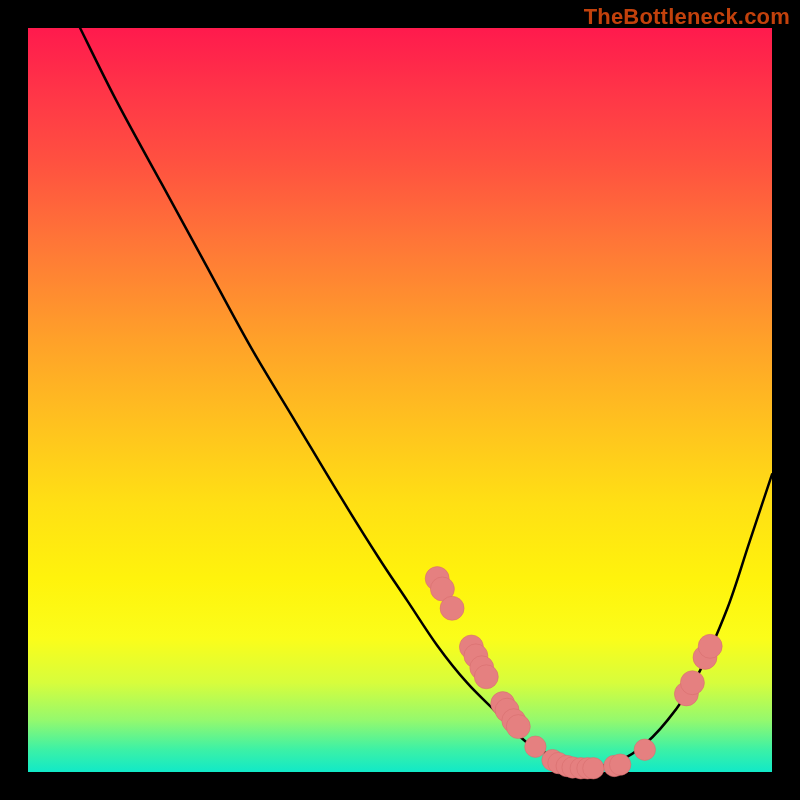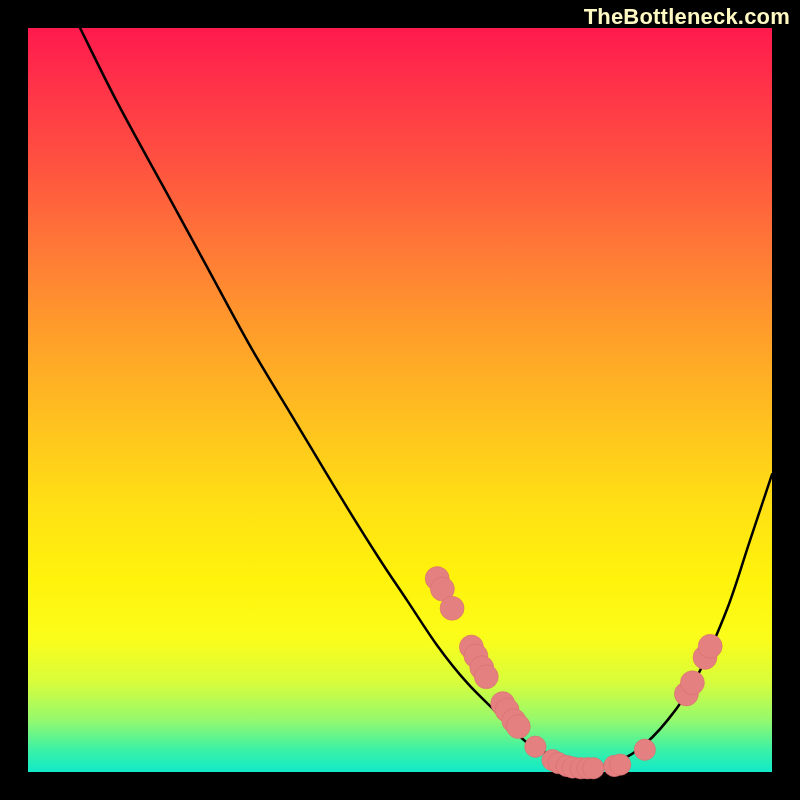--- a/index.html
+++ b/index.html
@@ -30,21 +30,21 @@
       #d7fd3c 88%,
       #95f96d 93%,
       #3cf1a6 97%,
       #11e9c8 100%
     );
   }
   .watermark {
     position: absolute;
     top: 4px;
     right: 10px;
-    color: #fef9c3;
+    color: #c2410c;
     font-size: 22px;
     font-weight: 600;
     letter-spacing: 0.2px;
     user-select: none;
   }
   svg.overlay {
     position: absolute;
     left: 0;
     top: 0;
     width: 744px;

